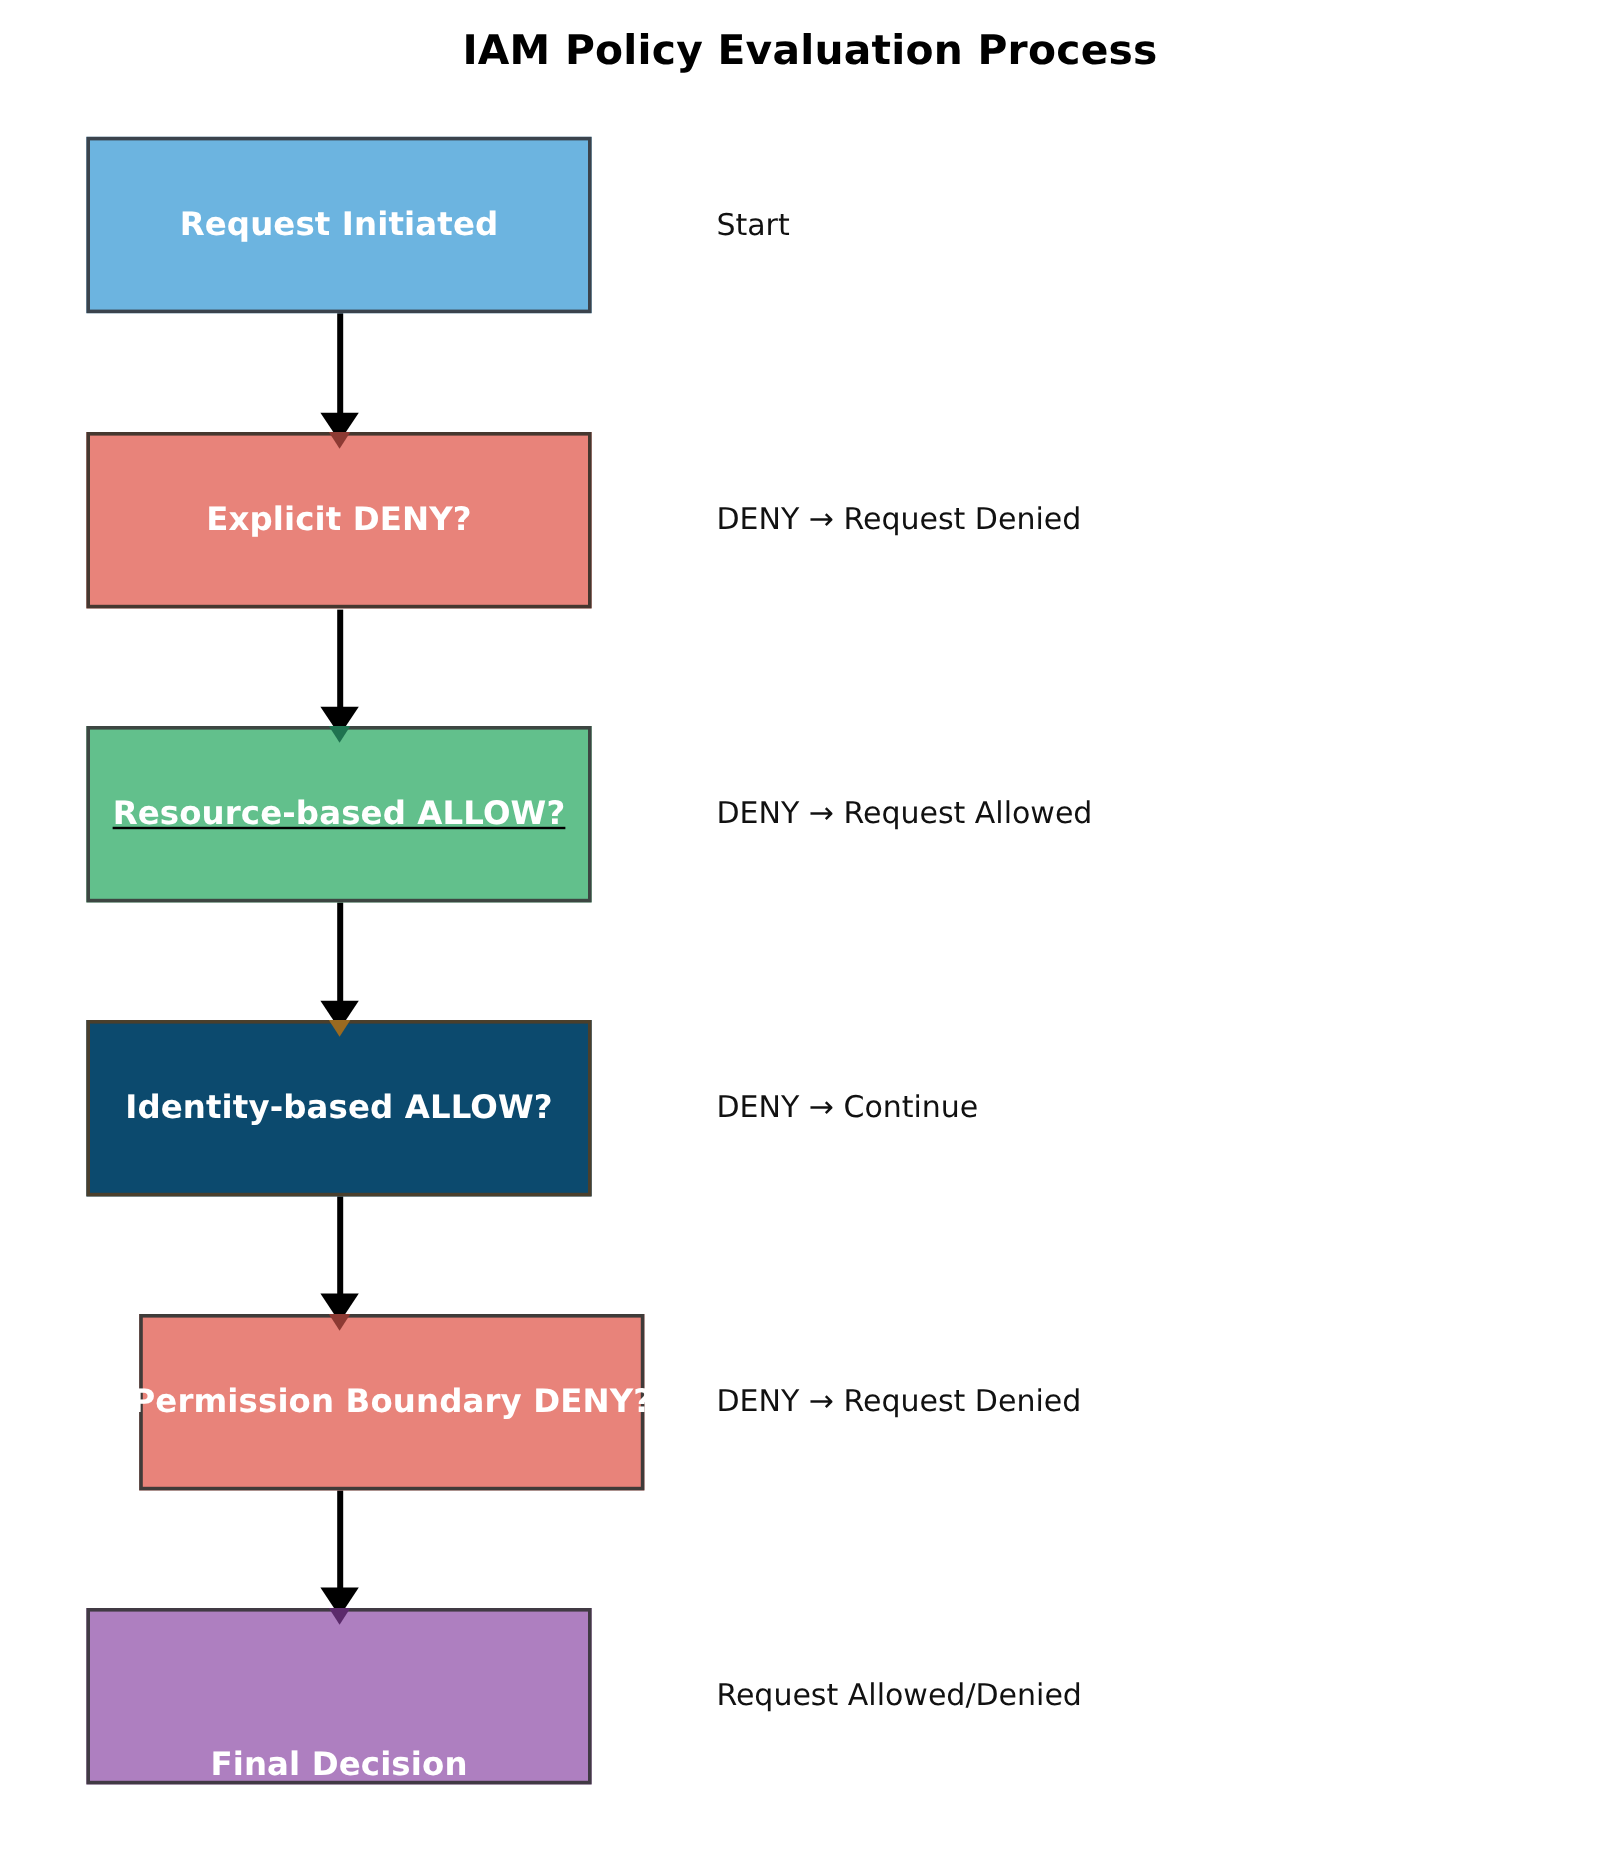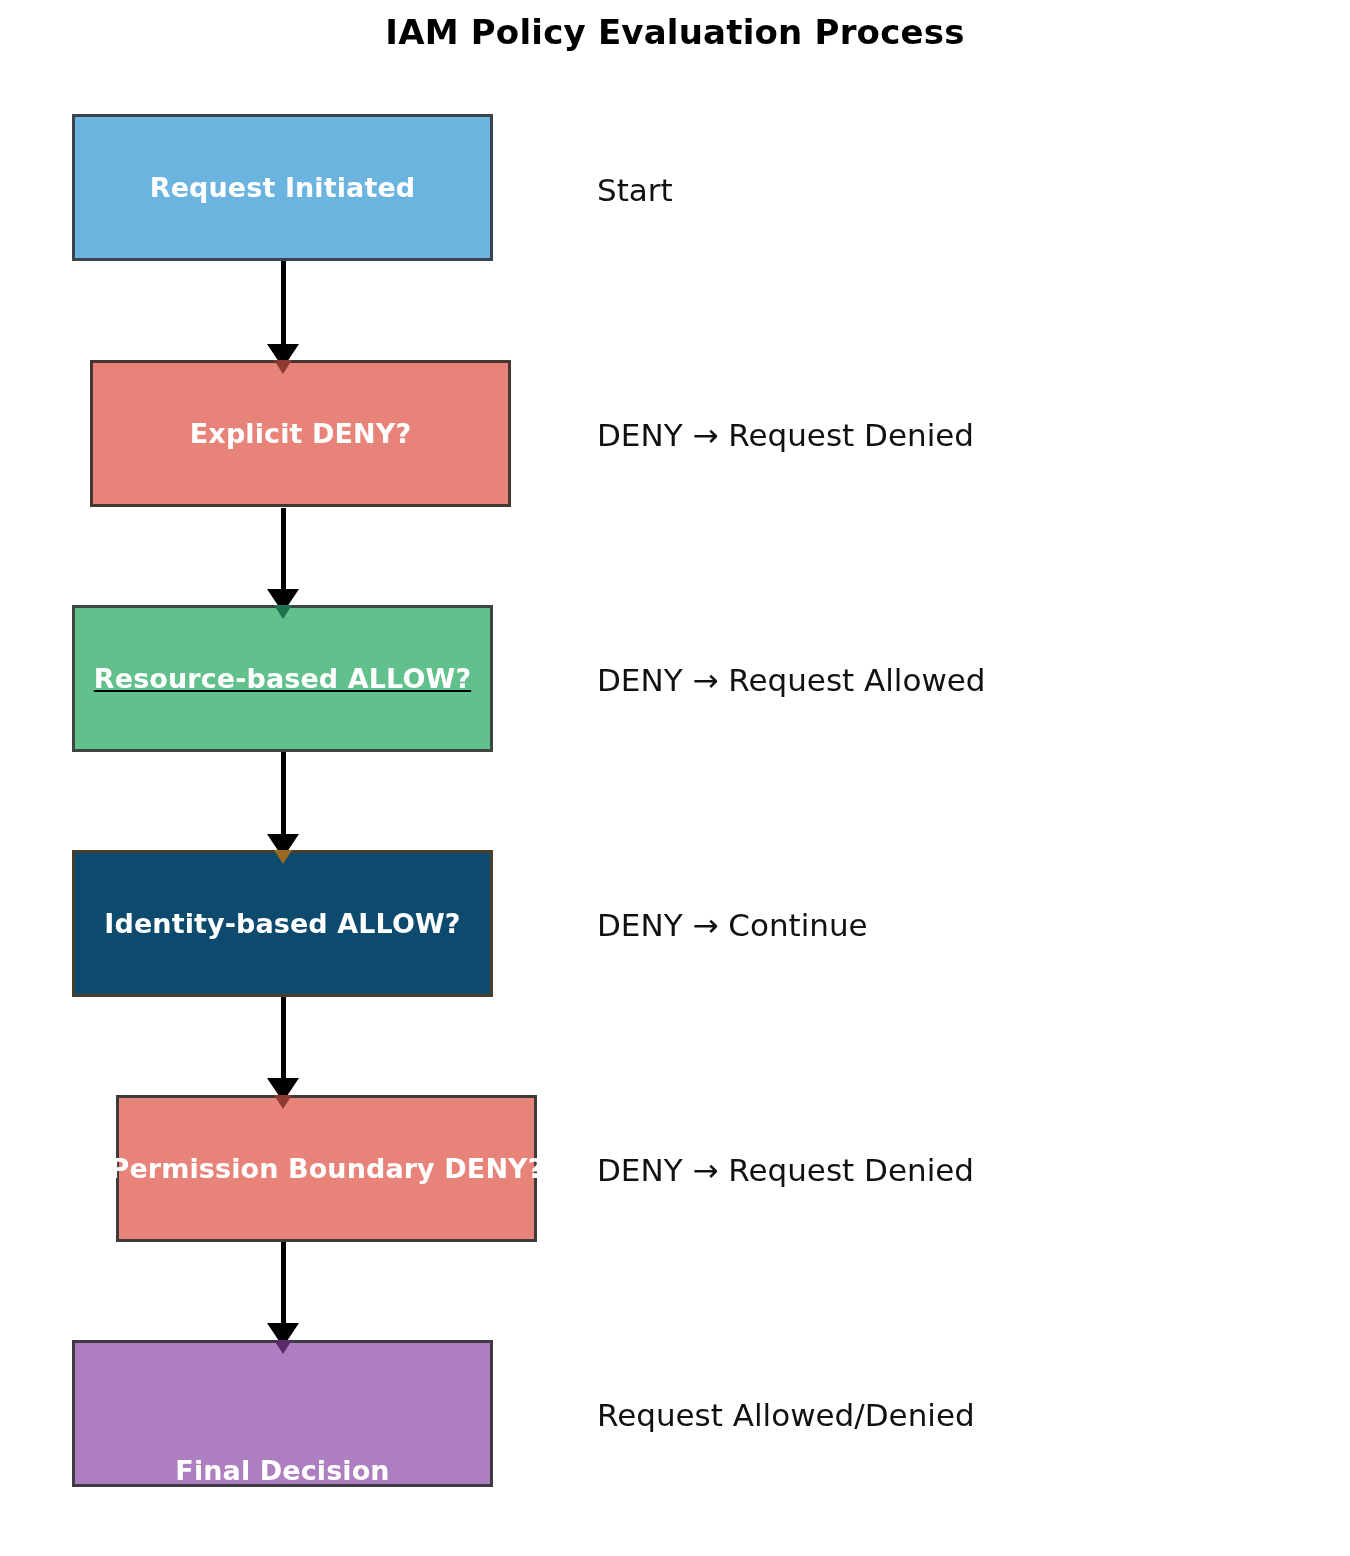--- a/index.html
+++ b/index.html
@@ -12,21 +12,21 @@
     height: 1556px;
     position: relative;
     overflow: hidden;
     font-family: "DejaVu Sans", sans-serif;
     -webkit-font-smoothing: antialiased;
   }
 
   #chart-title {
     position: absolute;
     left: 0;
-    top: 12px;
+    top: 22px;
     width: 1350px;
     text-align: center;
     font-family: "DejaVu Sans", sans-serif;
     font-weight: bold;
     font-size: 34px;
     letter-spacing: 0.2px;
     color: #000000;
     white-space: nowrap;
   }
 
@@ -66,21 +66,21 @@
   .node.overflow {
     overflow: visible;
   }
 
   
   .side-label {
     position: absolute;
     left: 597px;
     font-family: "DejaVu Sans", sans-serif;
     font-weight: normal;
-    font-size: 31px;
+    font-size: 25px;
     color: #111111;
     white-space: nowrap;
     line-height: 1;
     z-index: 2;
   }
 
   
   .arrow {
     position: absolute;
     z-index: 1;
@@ -123,21 +123,21 @@
     <span class="node-label">Request Initiated</span>
   </div>
   <div class="side-label" style="top:175px;">Start</div>
 
   <div class="arrow">
     <div class="arrow-shaft" style="top:261px; height:85px;"></div>
     <div class="arrow-head" style="top:344px;"></div>
   </div>
   <div class="arrow-tip" style="top:360px; border-top-color:#8d3a33;"></div>
 
-  <div class="node" style="top:360px; background:#e8837a; border-color:#45372f;margin-left:18px;">
+  <div class="node" style="top:360px; background:#e8837a; border-color:#45372f;">
     <span class="node-label">Explicit DENY?</span>
   </div>
   <div class="side-label" style="top:420px;">DENY → Request Denied</div>
 
   <div class="arrow">
     <div class="arrow-shaft" style="top:508px; height:83px;"></div>
     <div class="arrow-head" style="top:589px;"></div>
   </div>
   <div class="arrow-tip" style="top:605px; border-top-color:#1f7350;"></div>
 

